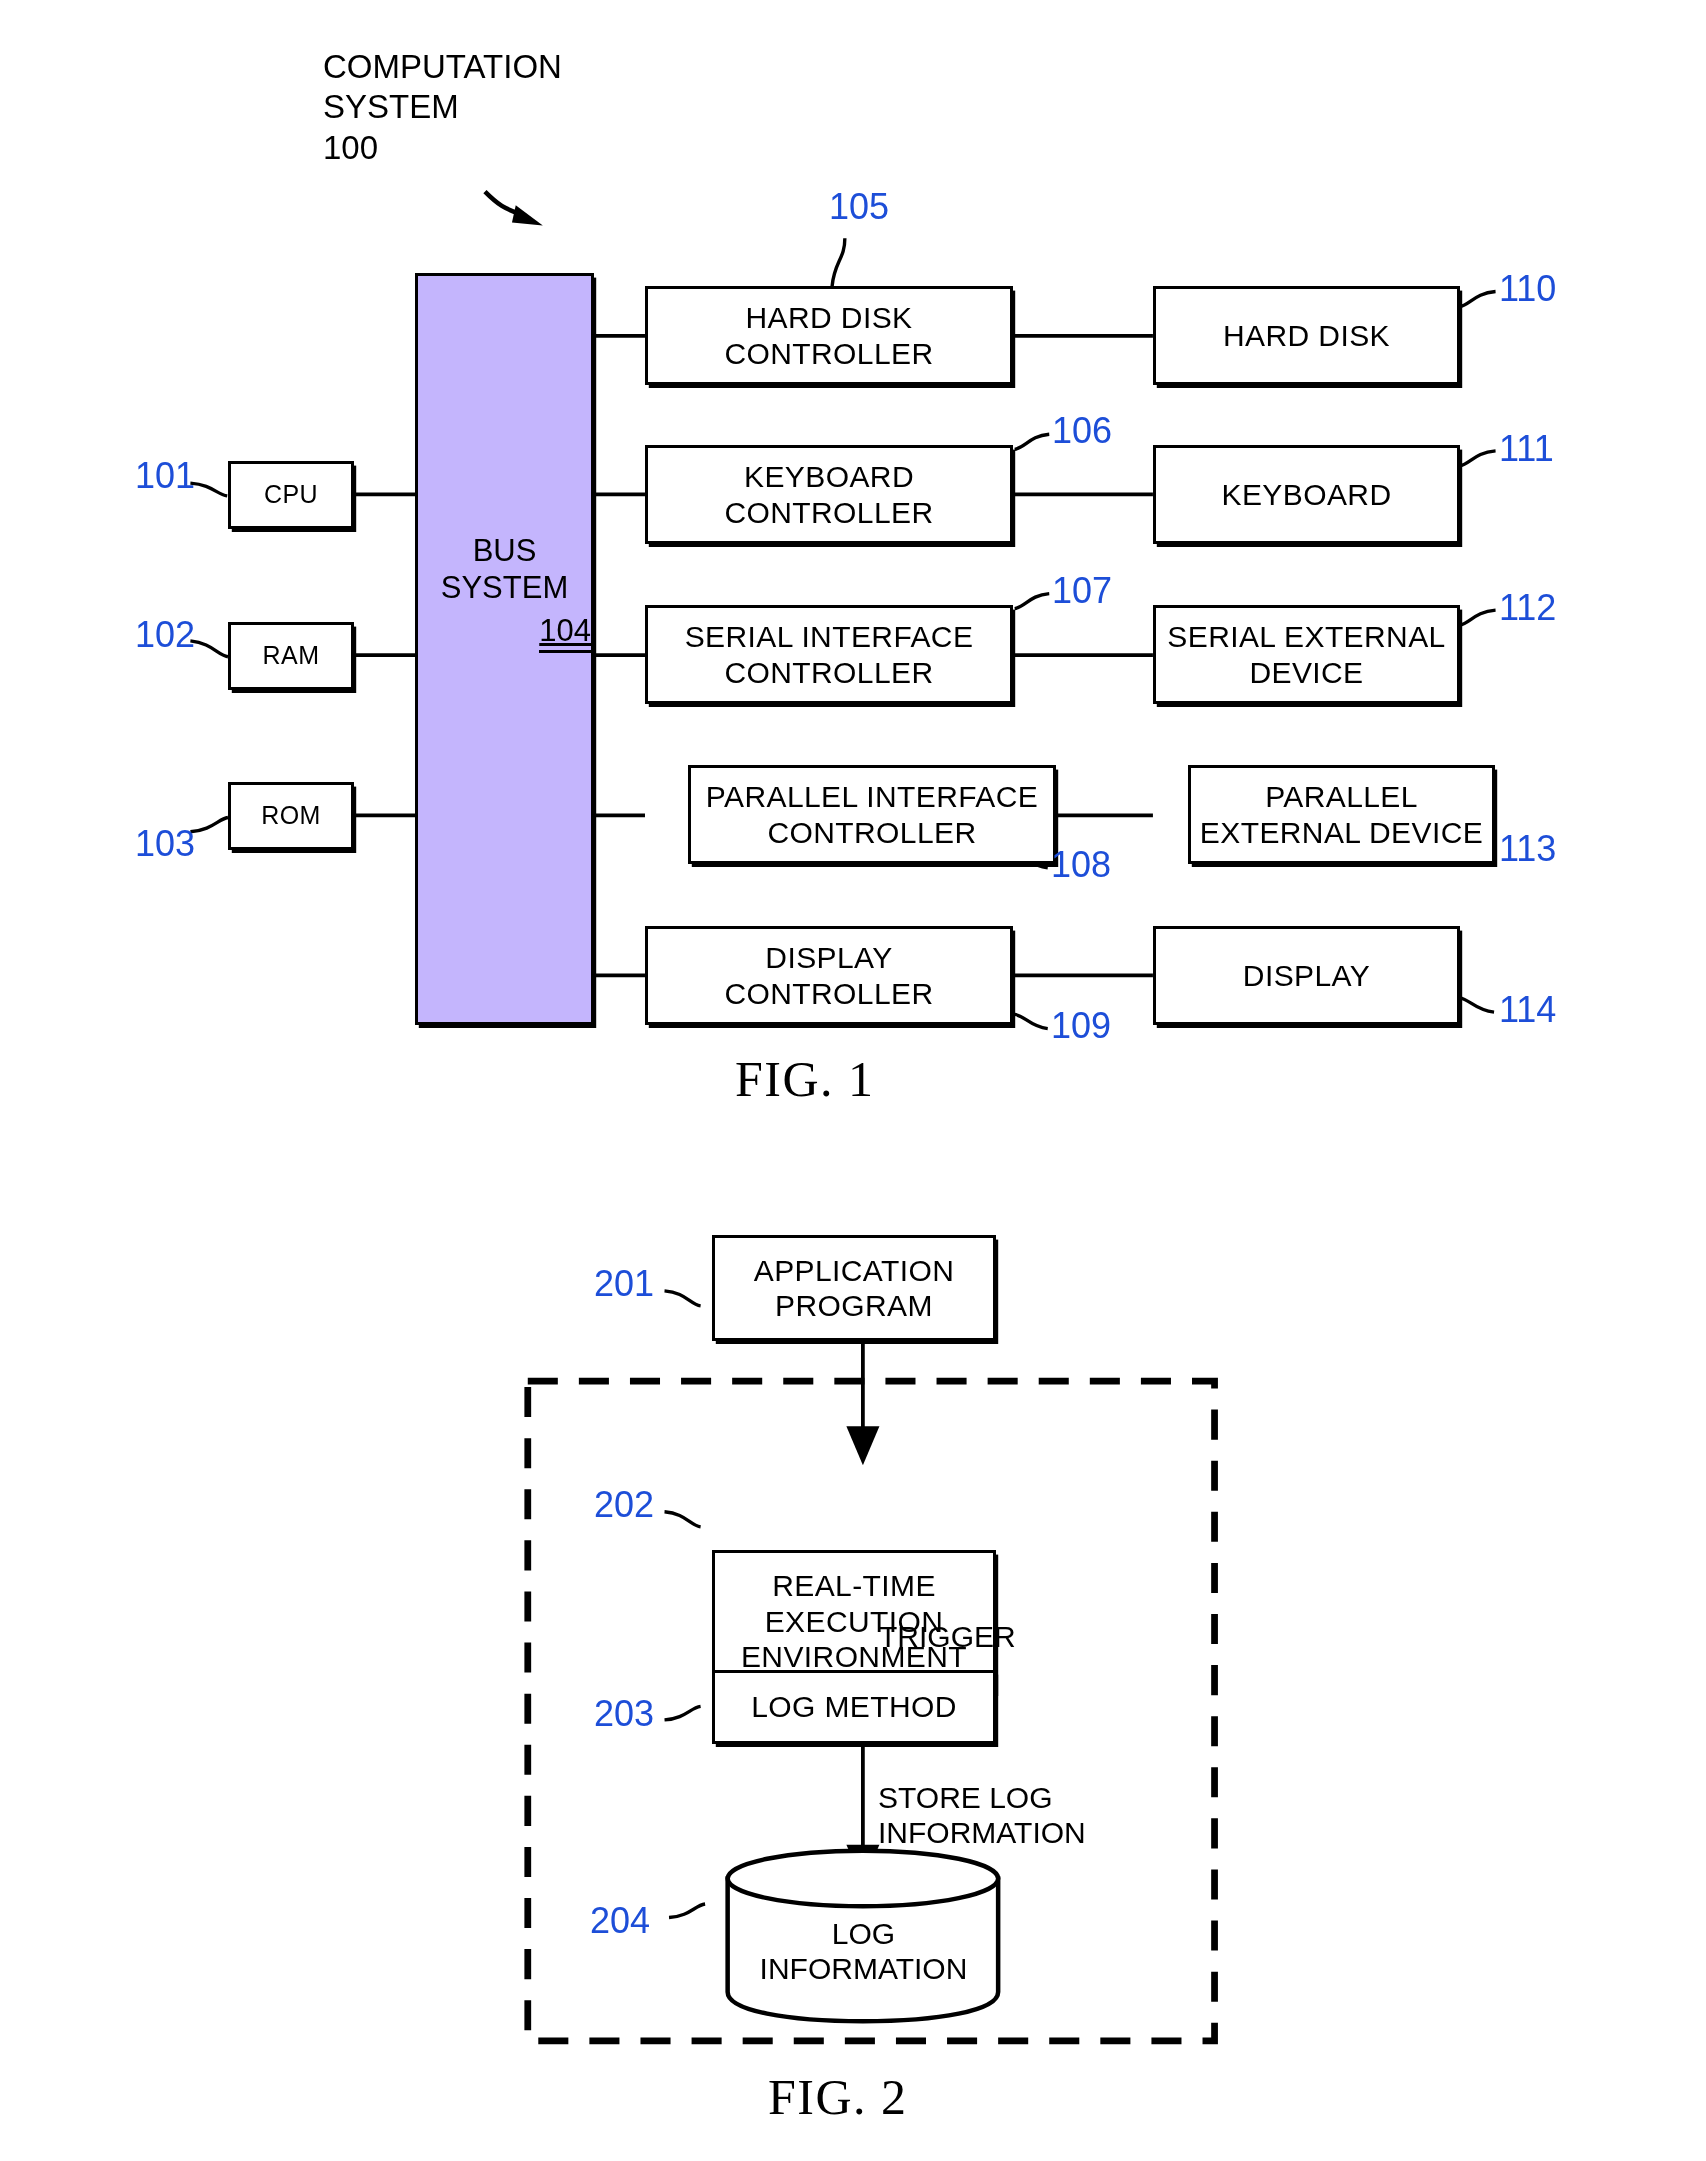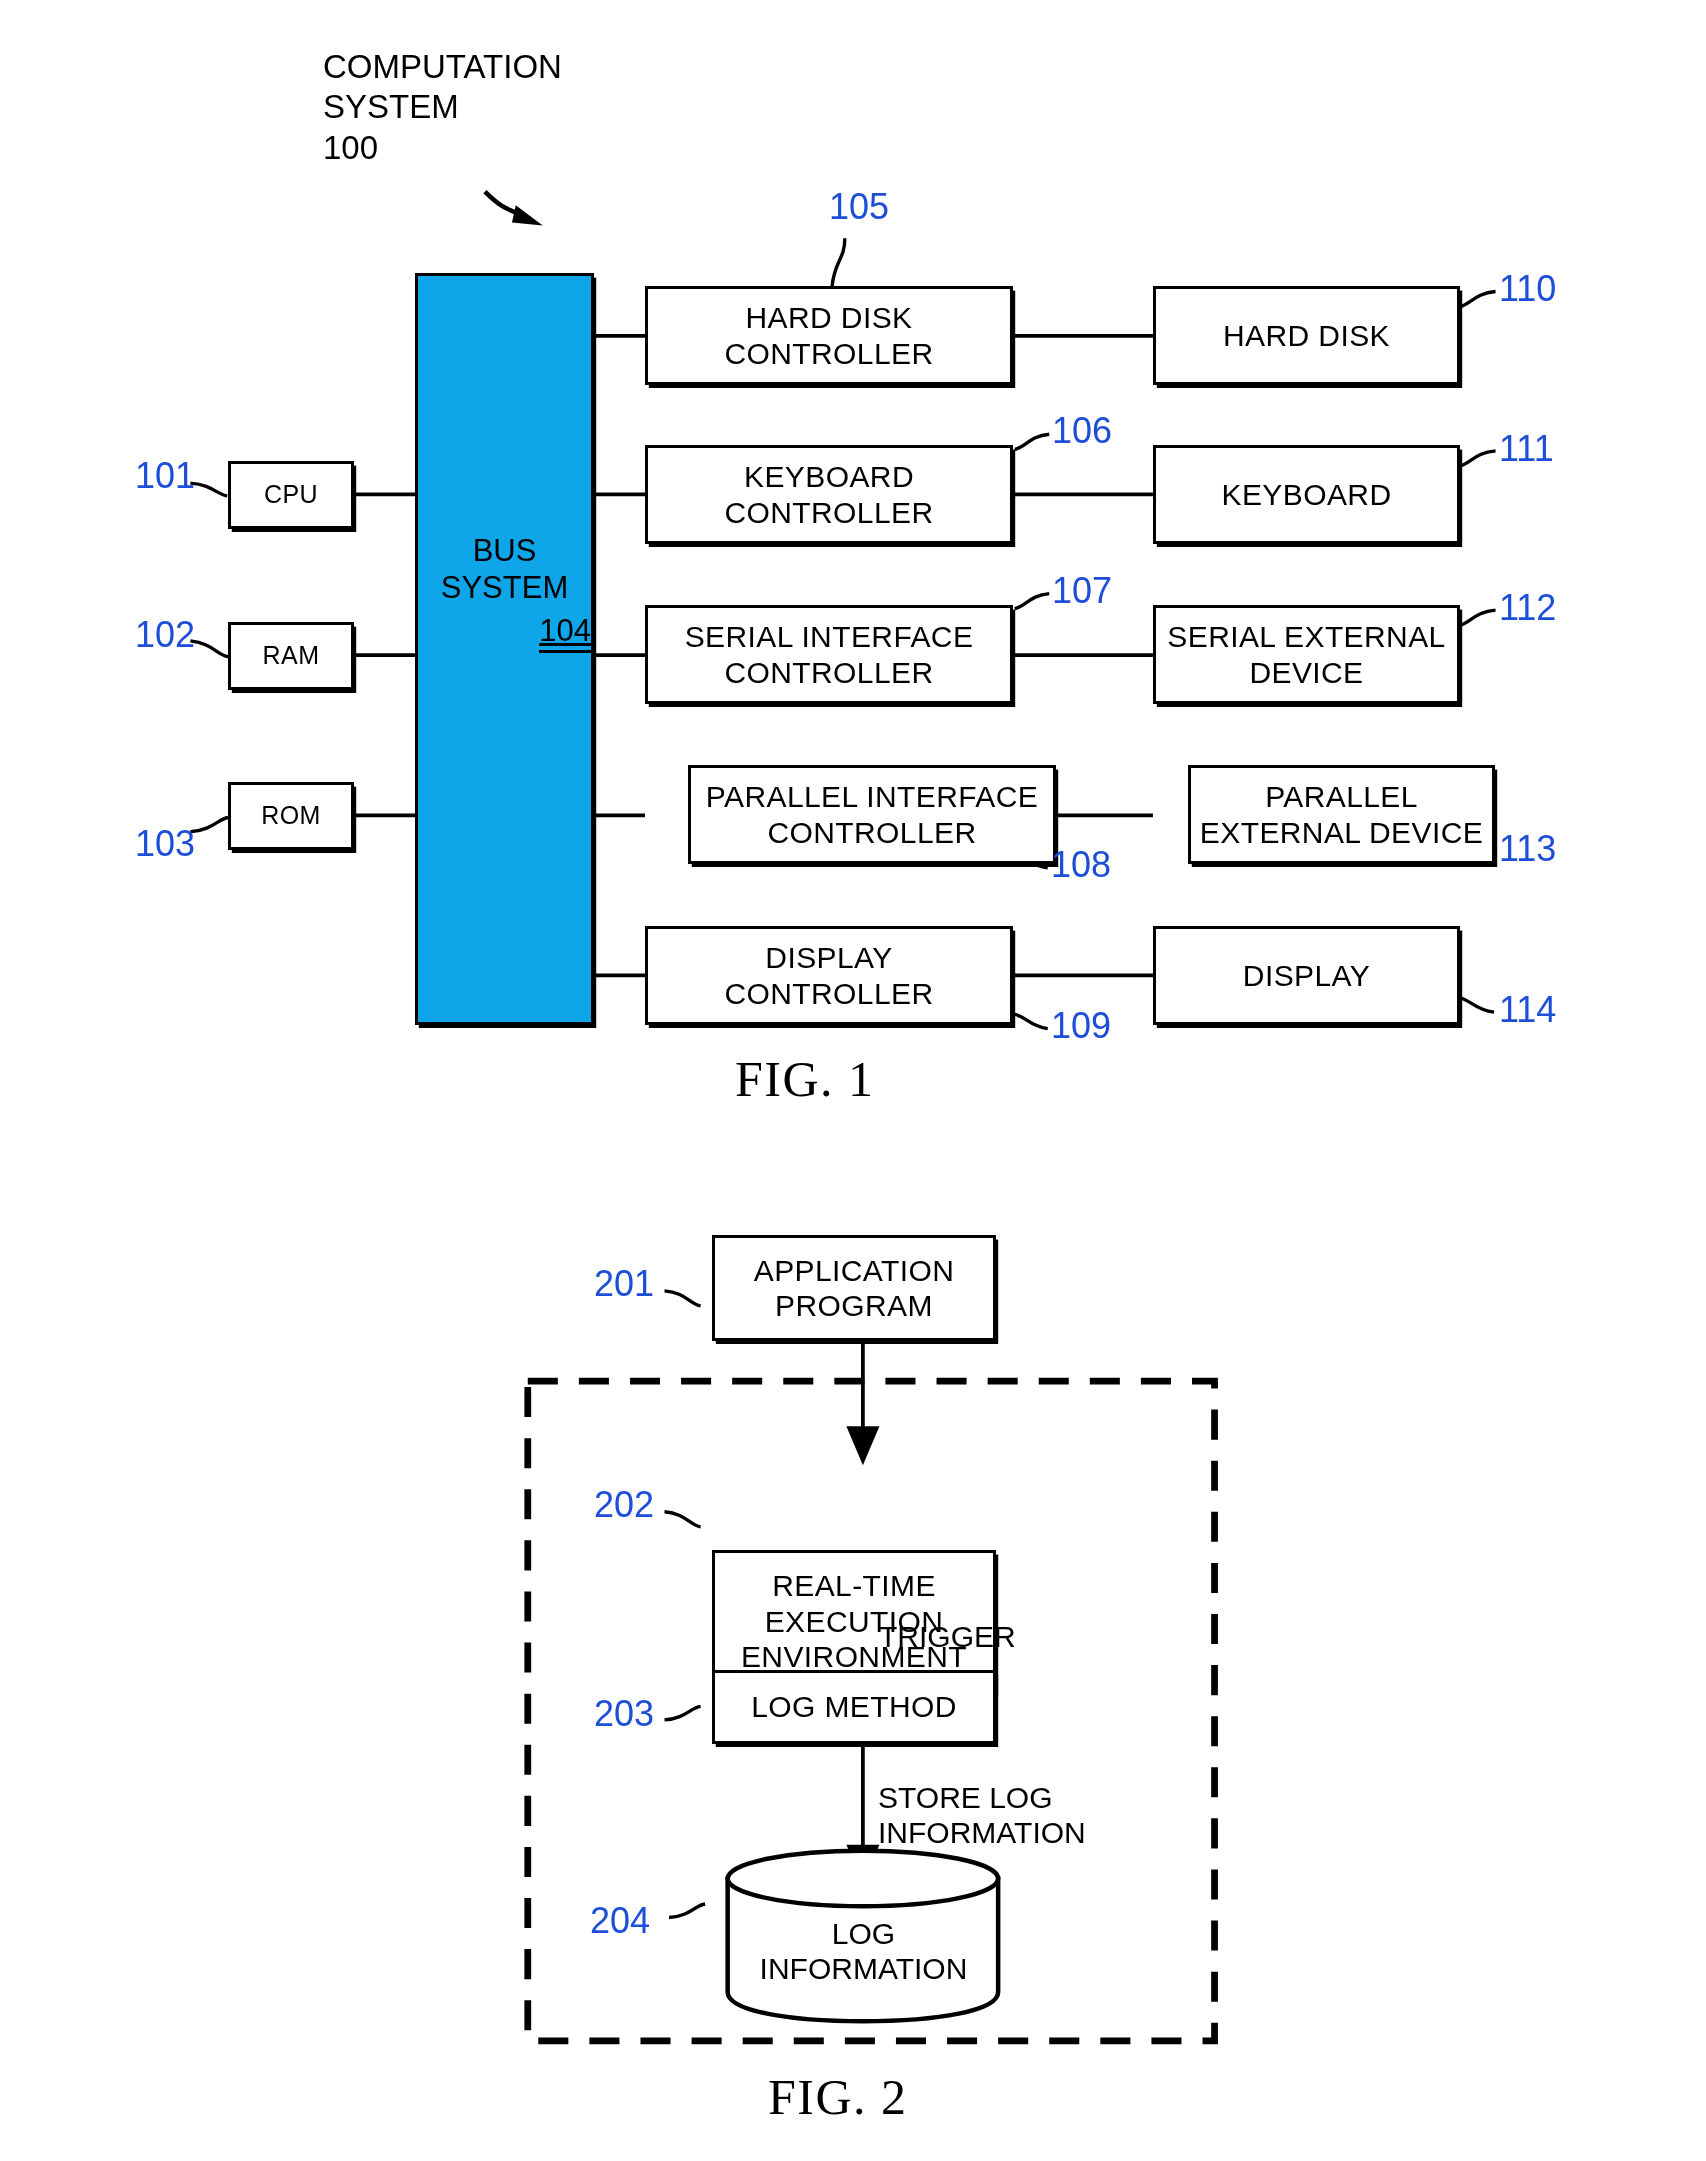--- a/index.html
+++ b/index.html
@@ -76,21 +76,21 @@
     font-family: "Liberation Serif", serif;
     font-size: 50px;
     letter-spacing: 1.5px;
     color: #000;
     white-space: nowrap;
   }
   .bus-node {
     position: absolute;
     box-sizing: border-box;
     border: 3.8px solid #000;
-    background: #0ea5e9;
+    background: #c4b5fd;
     box-shadow: 3px 3.8px 0 -0.8px #000;
   }
   .bus-text {
     position: absolute;
     width: 100%;
     text-align: center;
     font-family: "Liberation Sans", sans-serif;
     font-size: 31px;
     line-height: 1.2;
     white-space: pre-line;

